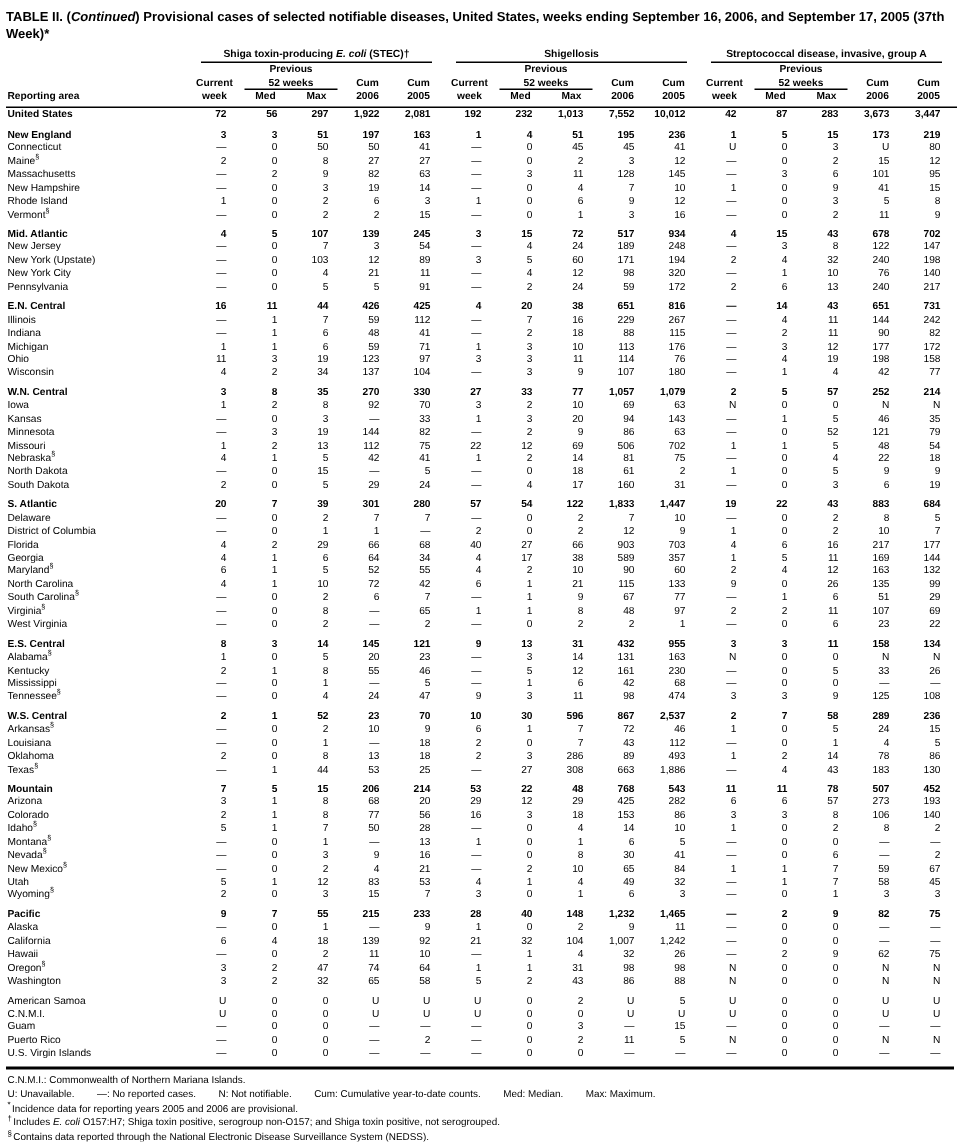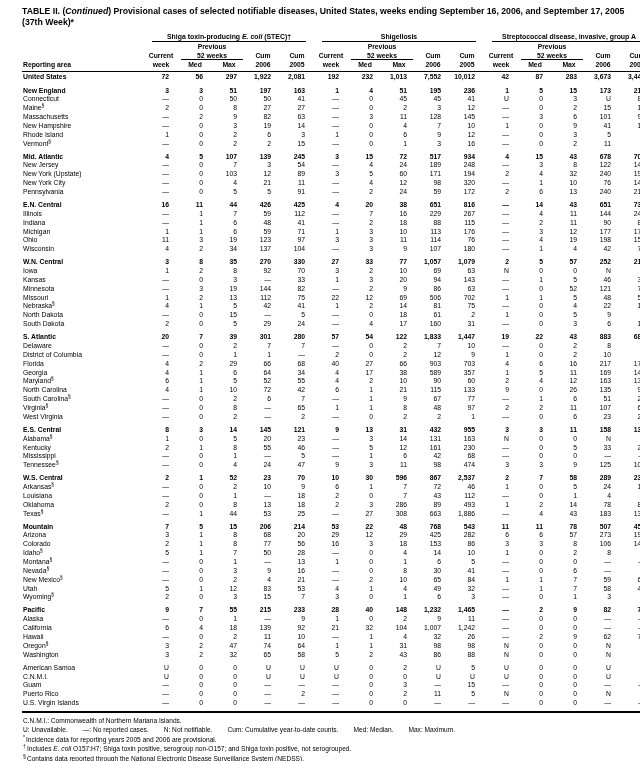--- a/index.html
+++ b/index.html
@@ -2,21 +2,21 @@
 <html><head>
 <meta charset="utf-8">
 <style>
   * { box-sizing: border-box; margin: 0; padding: 0; }
   html,body { background:#fff; }
   body {
     width: 640px; height: 761px;
     font-family: "Liberation Sans", sans-serif;
     color: #000; overflow: hidden;
   }
-  .page { width: 640px; height: 579px; padding: 4px 2px 0 22px; }
+  .page { width: 640px; height: 579px; padding: 4px 2px 0 4px; }
   .title { font-size: 8.7px; font-weight: bold; line-height: 1.32; padding: 2px 4px 4px 0; }
   .title i { font-style: italic; }
 
   .tbl { width: 634px; }
   .ghead-row { display: grid; grid-template-columns: 122px 170px 170px 170px; }
   .gname {
     font-size: 6.9px; font-weight: bold; text-align: center;
     border-bottom: 1px solid #000; margin: 0 8px; padding-bottom: 1.5px;
     white-space: nowrap;
   }

